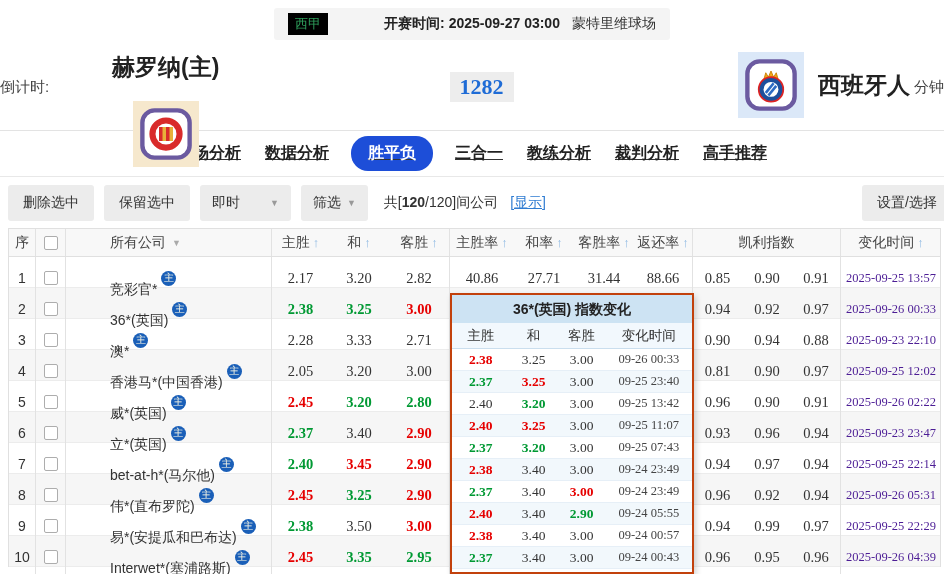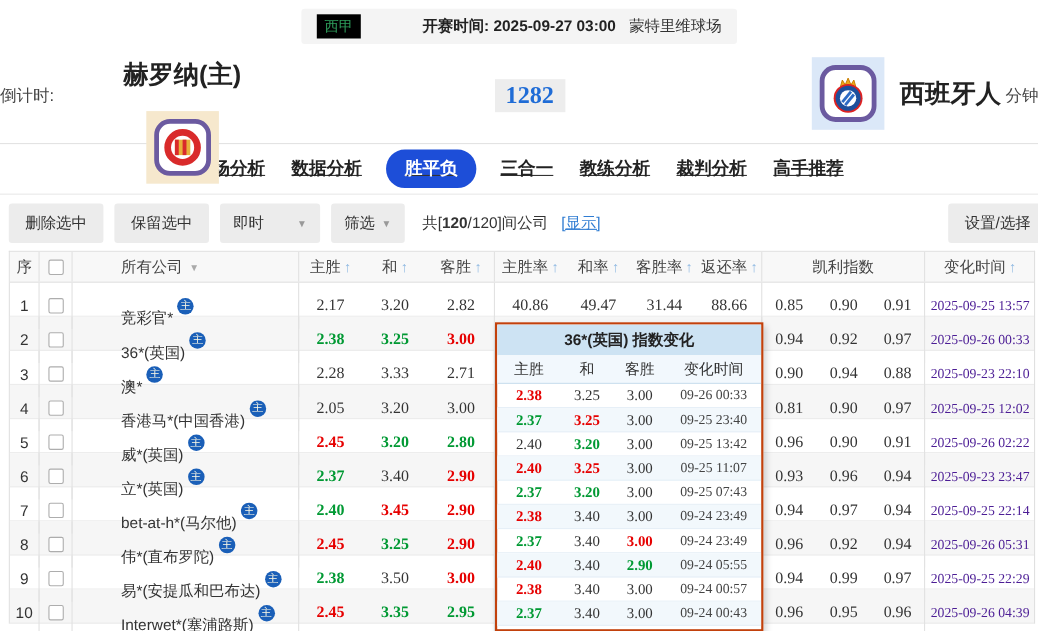--- a/index.html
+++ b/index.html
@@ -214,21 +214,21 @@
             <span class="cbx"></span>
           </div>
           <div class="c left bl">
             <span class="cname">竞彩官*</span>
             <span class="badge">主</span>
           </div>
           <div class="c bl num ">2.17</div>
           <div class="c num ">3.20</div>
           <div class="c num ">2.82</div>
           <div class="c num bl">40.86</div>
-          <div class="c num">49.47</div>
+          <div class="c num">27.71</div>
           <div class="c num">31.44</div>
           <div class="c num">88.66</div>
           <div class="c num bl">0.85</div>
           <div class="c num">0.90</div>
           <div class="c num">0.91</div>
           <div class="c bl time-cell">2025-09-25 13:57</div>
         </div>
         <div class="trow even">
           <div class="c">2</div>
           <div class="c bl">

